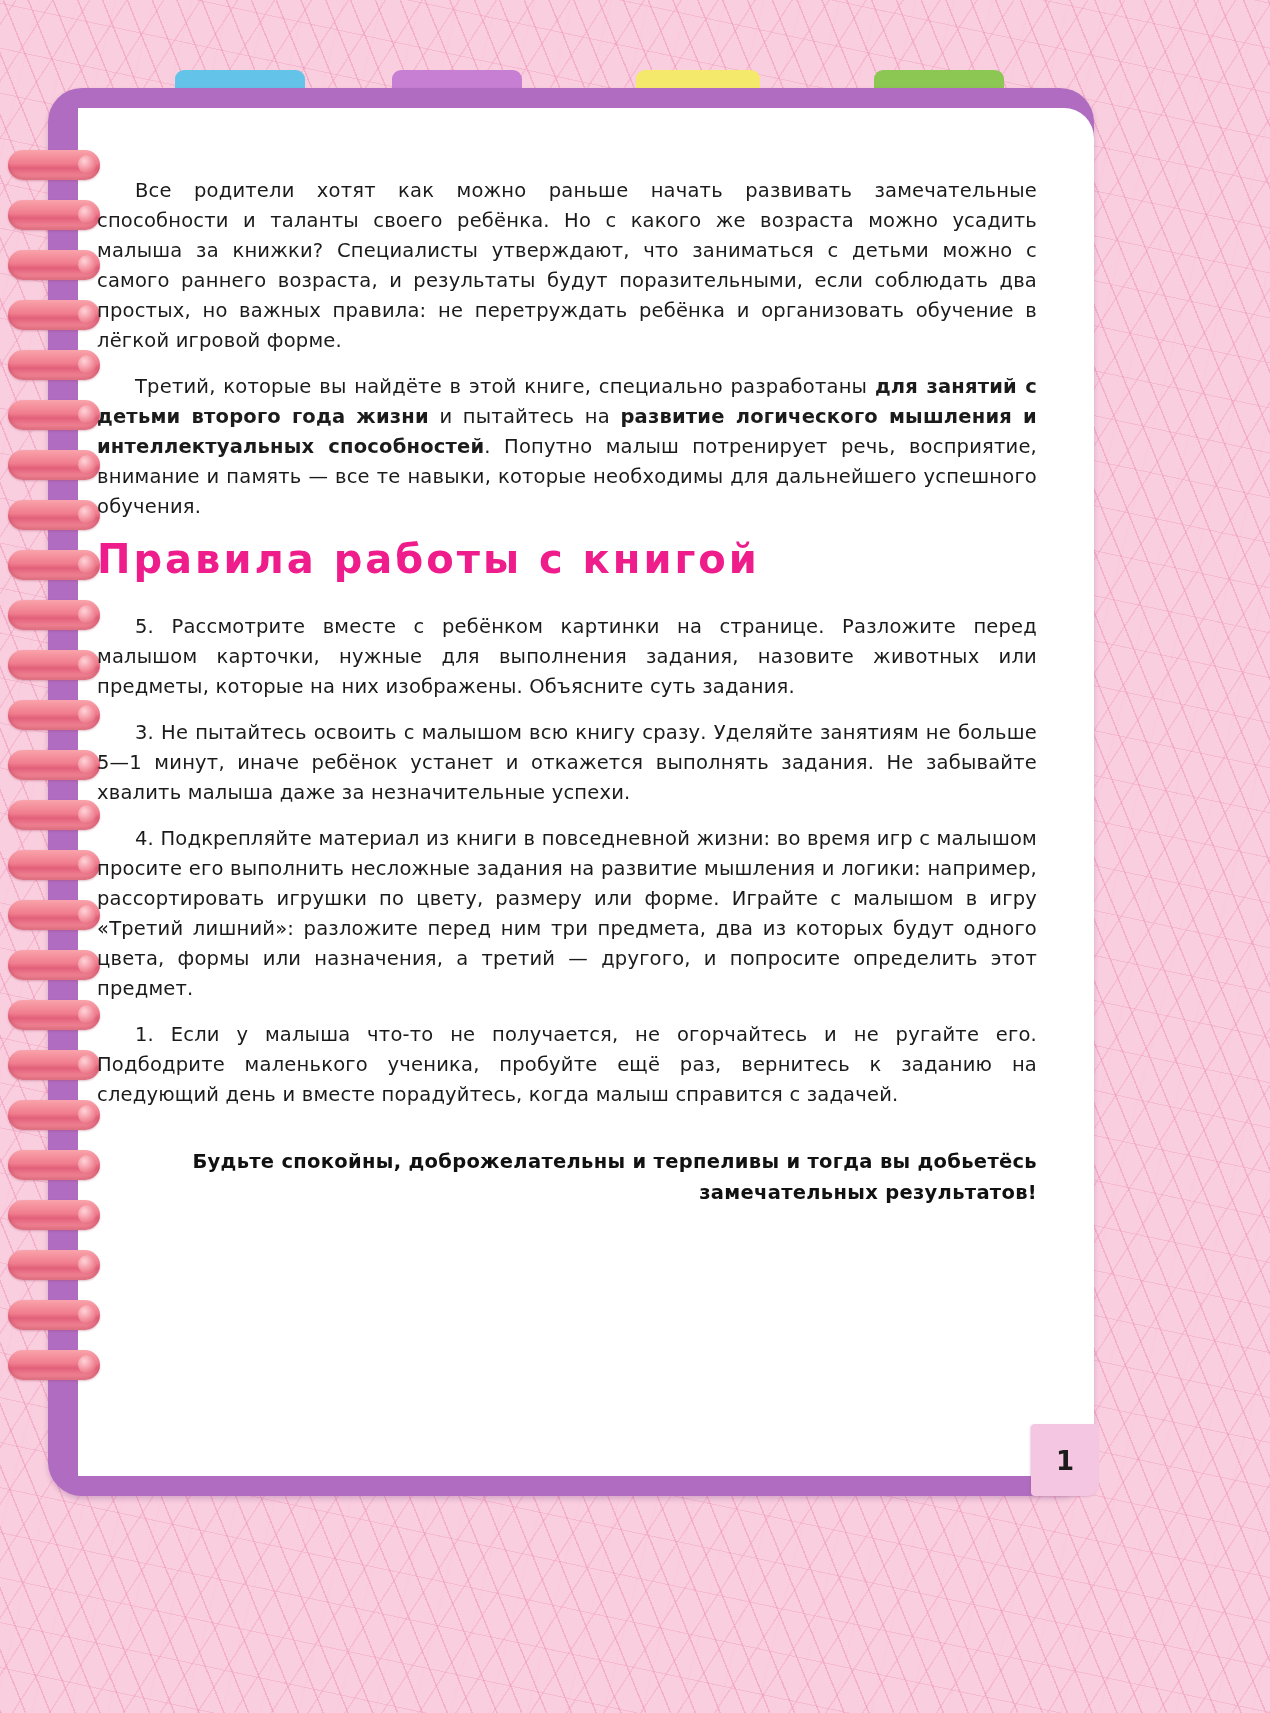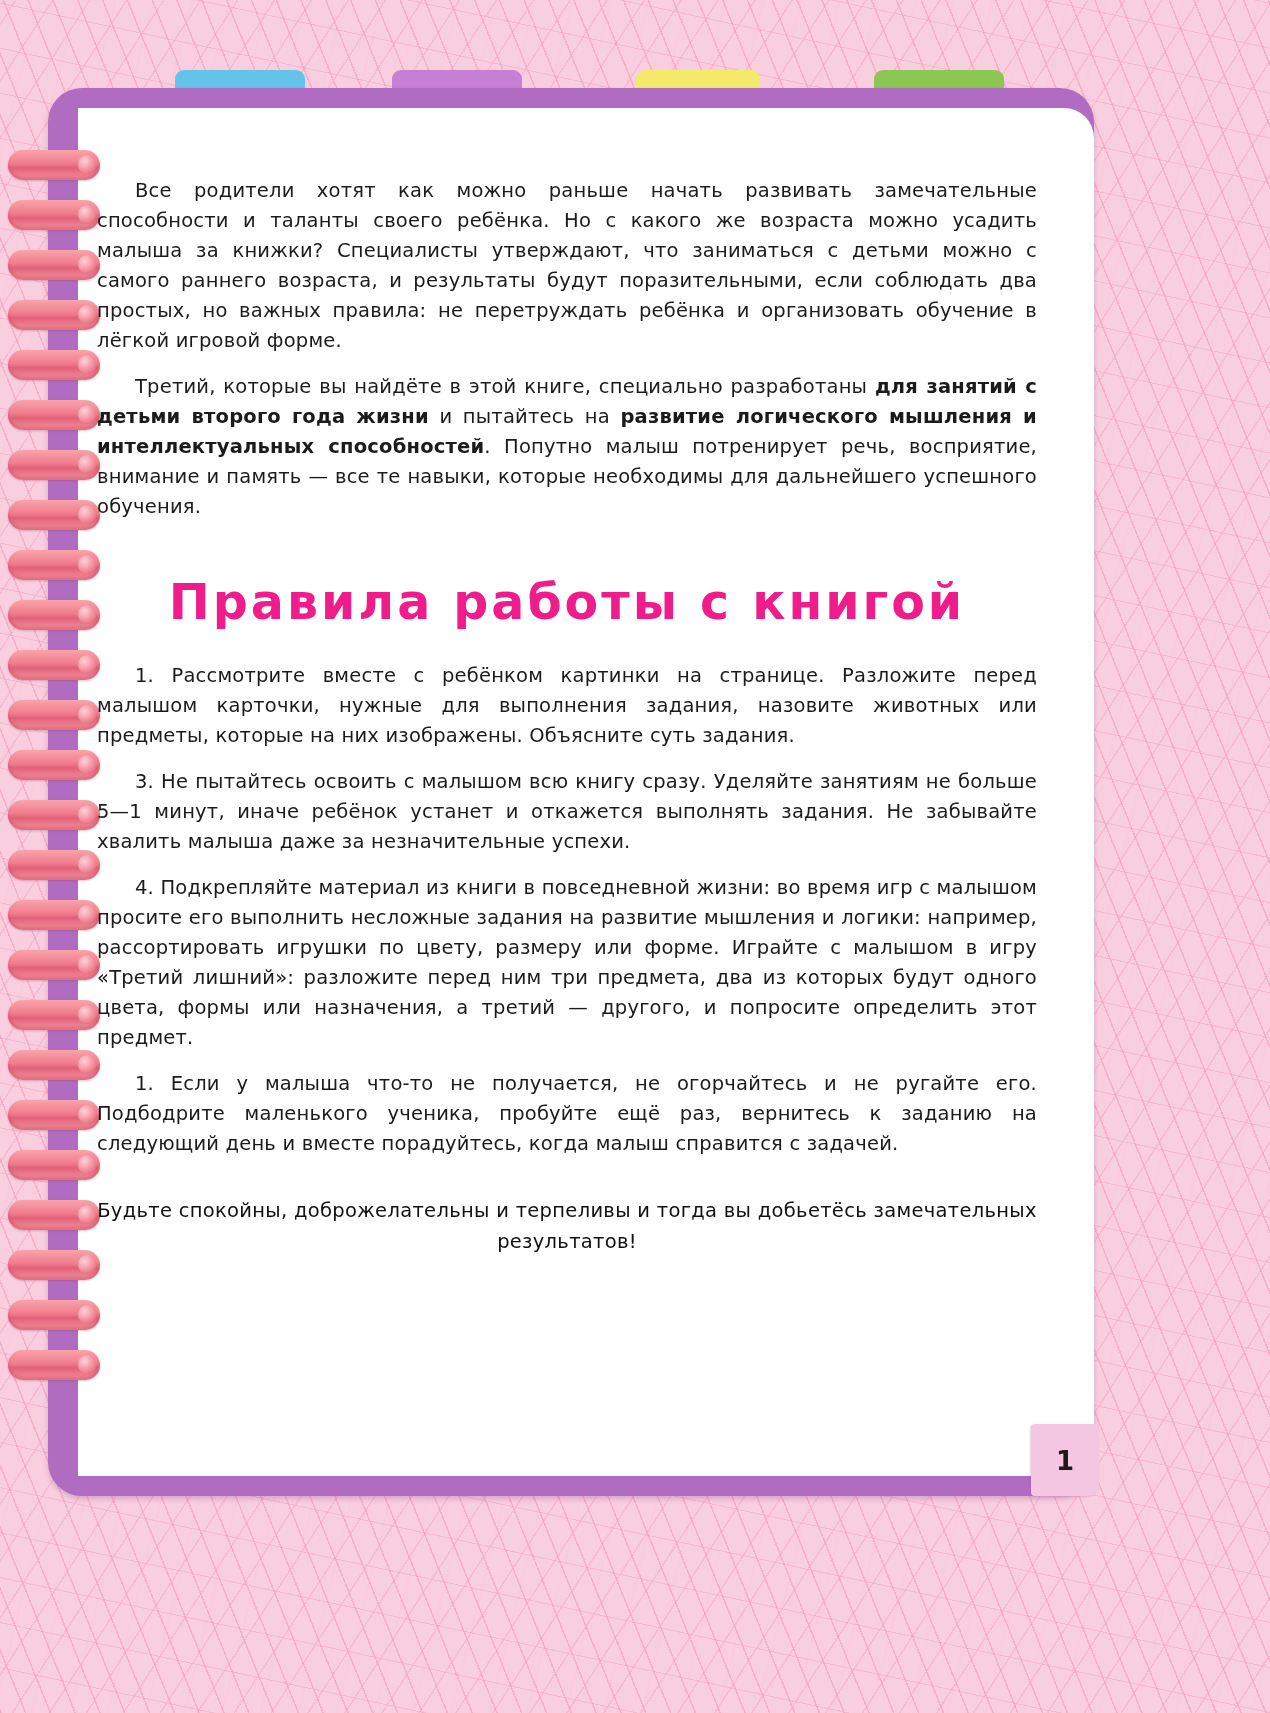--- a/index.html
+++ b/index.html
@@ -103,35 +103,34 @@
     line-height: 30px;
     color: #1b1b1b;
     text-align: justify;
     text-indent: 38px;
     letter-spacing: 0.2px;
   }
   p.para.tight { margin-bottom: 11px; }
   p.para b { font-weight: bold; }
 
   h1.section-title {
-    margin: 52px 0 30px 0;
-    text-align: center;
+    margin: 14px 0 30px 0;
     color: #ef1d8c;
-    font-size: 49px;
+    font-size: 40px;
     font-weight: bold;
     letter-spacing: 3px;
     font-family: "DejaVu Sans", sans-serif;
   }
 
   p.closing {
     margin: 36px 0 0 0;
-    text-align: center;
+    text-align: right;
     font-size: 19.5px;
     line-height: 31px;
-    font-weight: normal;
+    font-weight: bold;
     color: #111;
     text-indent: 0;
     letter-spacing: 0.3px;
   }
 
   
   .page-number-badge {
     position: absolute;
     left: 1031px;
     top: 1424px;
@@ -195,21 +194,21 @@
 
 <div class="content">
 
   <p class="para">Все родители хотят как можно раньше начать развивать замечательные способности и таланты своего ребёнка. Но с какого же возраста можно усадить малыша за книжки? Специалисты утверждают, что заниматься с детьми можно с самого раннего возраста, и результаты будут поразительными, если соблюдать два простых, но важных правила: не перетруждать ребёнка и организовать обучение в лёгкой игровой форме.</p>
 
   <p class="para"><span>Третий, которые вы найдёте в этой книге, специально разработаны </span><b>для занятий с детьми второго года жизни</b><span> и пытайтесь на </span><b>развитие логического мышления и интеллектуальных способностей</b><span>. Попутно малыш потренирует речь, восприятие, внимание и память — все те навыки, которые необходимы для дальнейшего успешного обучения.</span></p>
 
   <h1 class="section-title">Правила  работы  с  книгой</h1>
 
 
-  <p class="para tight">1. Рассмотрите вместе с ребёнком картинки на странице. Разложите перед малышом карточки, нужные для выполнения задания, назовите животных или предметы, которые на них изображены. Объясните суть задания.</p>
+  <p class="para tight">5. Рассмотрите вместе с ребёнком картинки на странице. Разложите перед малышом карточки, нужные для выполнения задания, назовите животных или предметы, которые на них изображены. Объясните суть задания.</p>
   <p class="para tight">3. Не пытайтесь освоить с малышом всю книгу сразу. Уделяйте занятиям не больше 5—1 минут, иначе ребёнок устанет и откажется выполнять задания. Не забывайте хвалить малыша даже за незначительные успехи.</p>
   <p class="para tight">4. Подкрепляйте материал из книги в повседневной жизни: во время игр с малышом просите его выполнить несложные задания на развитие мышления и логики: например, рассортировать игрушки по цвету, размеру или форме. Играйте с малышом в игру «Третий лишний»: разложите перед ним три предмета, два из которых будут одного цвета, формы или назначения, а третий —  другого, и попросите определить этот предмет.</p>
   <p class="para tight">1. Если у малыша что-то не получается, не огорчайтесь и не ругайте его. Подбодрите маленького ученика, пробуйте ещё раз, вернитесь к заданию на следующий день и вместе порадуйтесь, когда малыш справится с задачей.</p>
 
   <p class="closing">Будьте  спокойны,  доброжелательны  и  терпеливы  и  тогда  вы  добьетёсь замечательных  результатов!</p>
 </div>
 
 <div class="page-number-badge">
   <span>1</span>
 </div>

